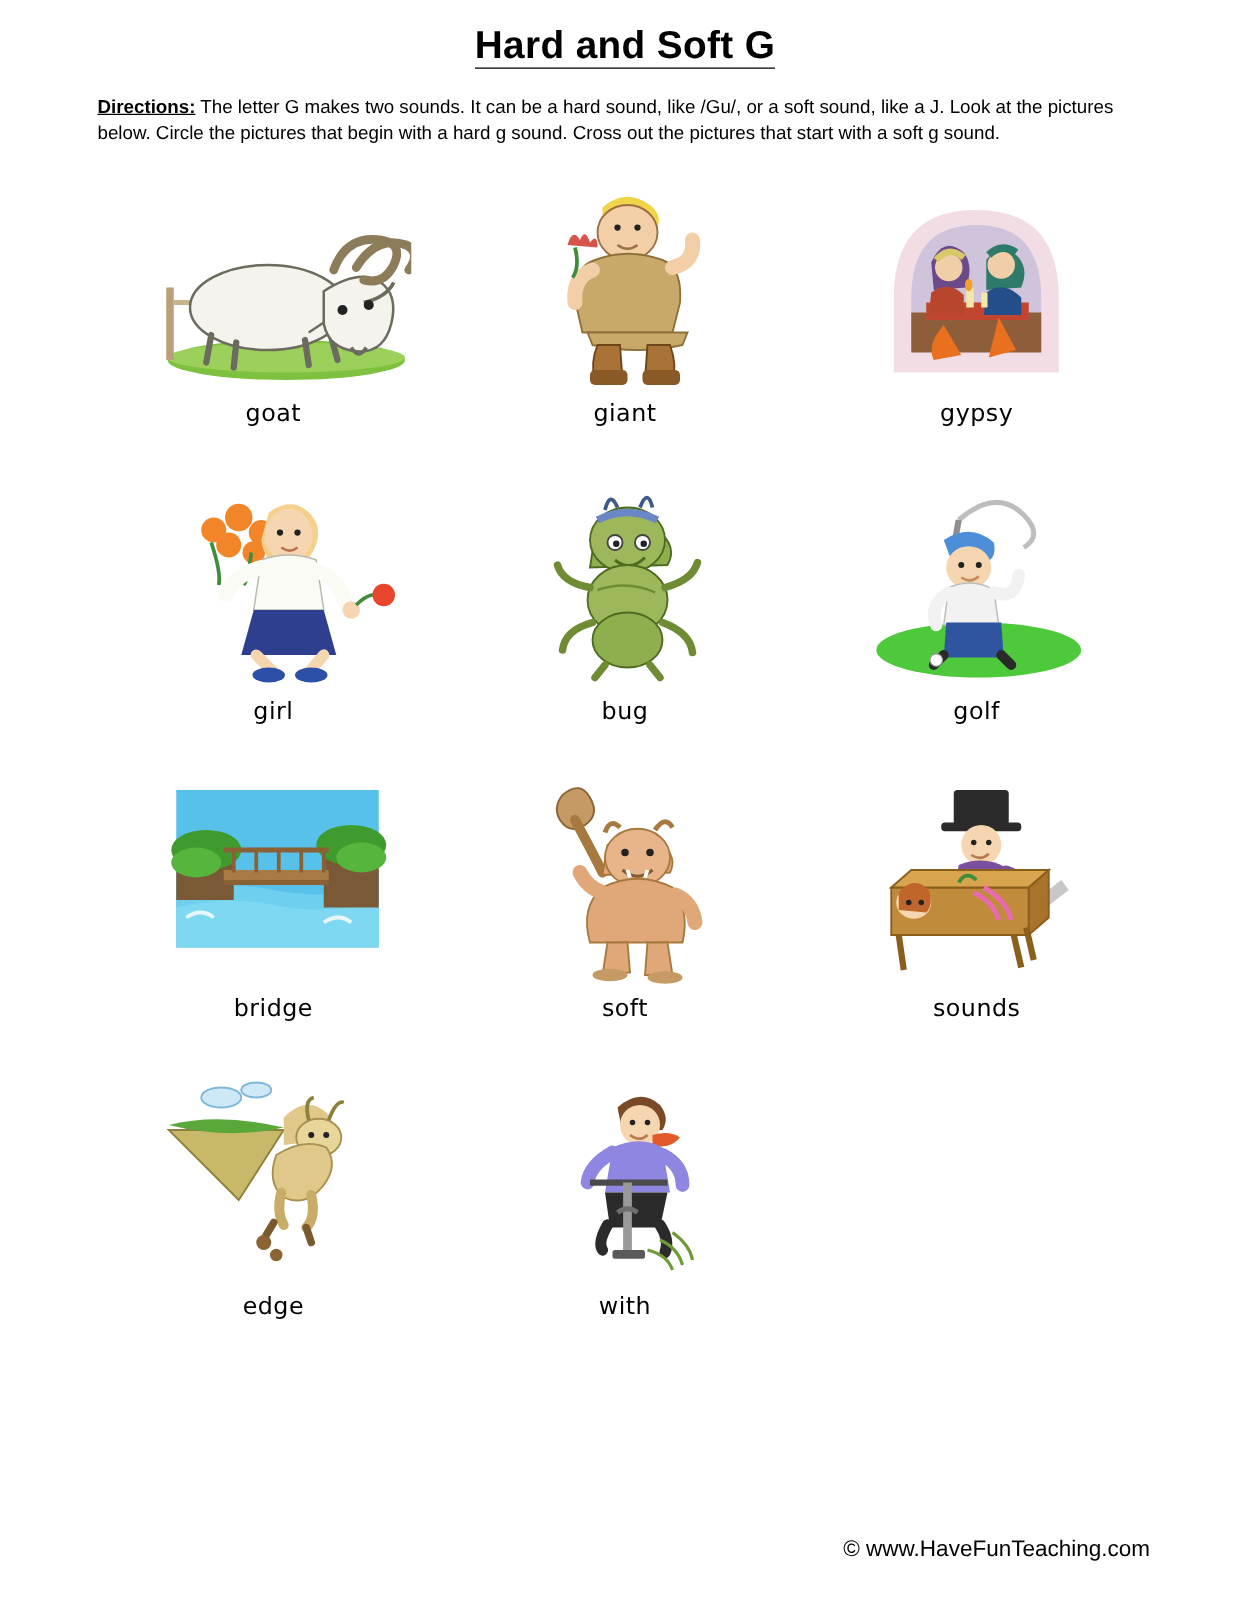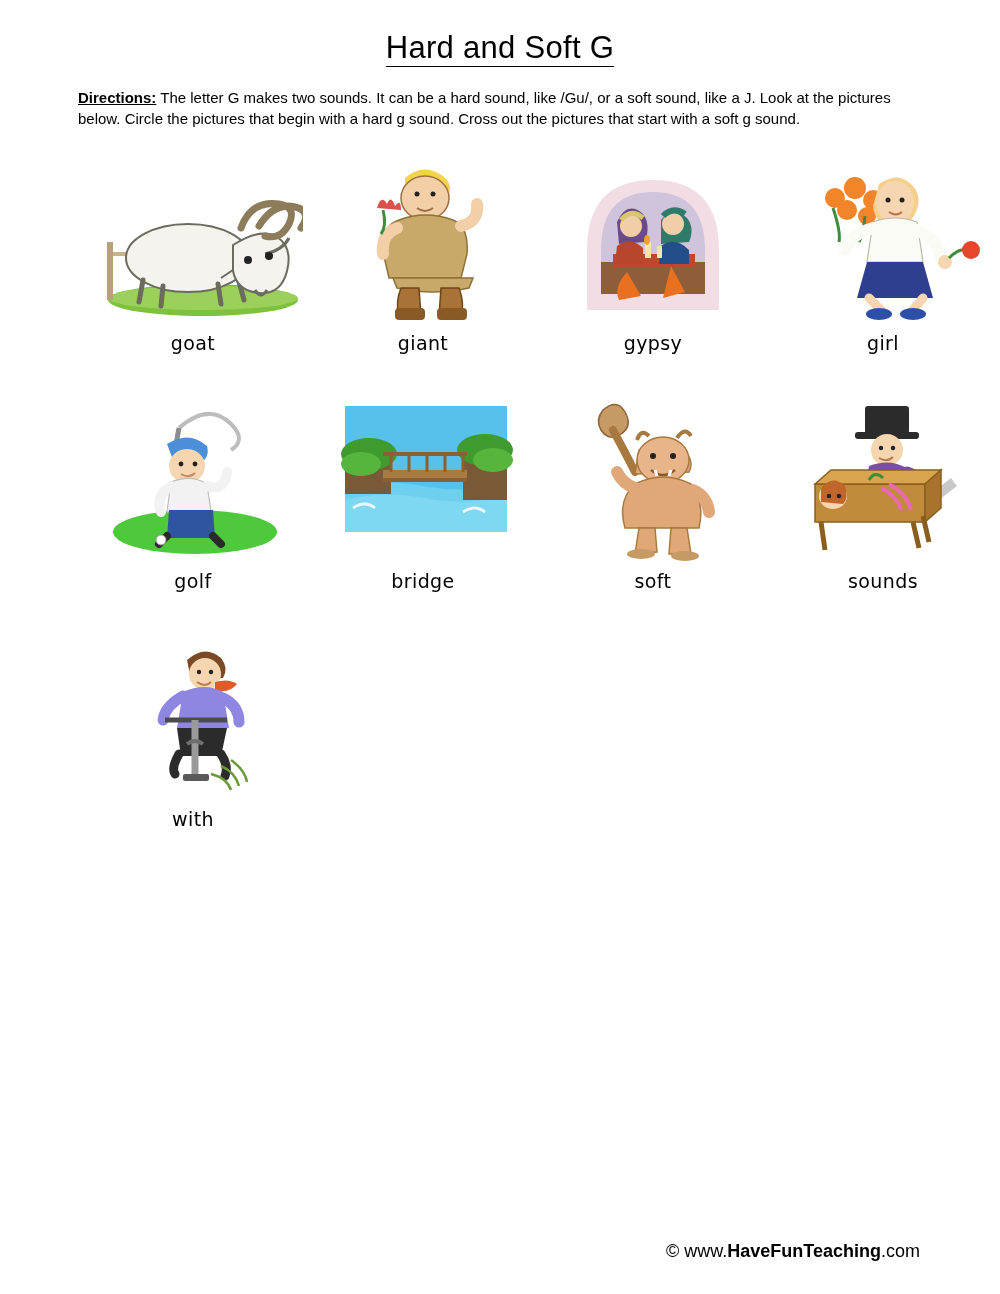--- a/index.html
+++ b/index.html
@@ -36,42 +36,42 @@
   .name-line {
     display: inline-block;
     width: 430px;
     border-bottom: 1.6px solid #000;
     margin-left: 8px;
     height: 14px;
   }
   .title {
     text-align: center;
     font-size: 31px;
-    margin-top: 30px;
-    font-weight: normal;
+    margin-top: 18px;
+    font-weight: bold;
     letter-spacing: .3px;
   }
   .title span {
     border-bottom: 1.8px solid #000;
     padding-bottom: 1px;
   }
   .directions {
     margin-top: 20px;
     font-size: 15px;
     line-height: 1.42;
     text-align: left;
   }
   .directions .lead {
     font-weight: bold;
     text-decoration: underline;
   }
   .grid {
     margin-top: 16px;
     display: grid;
-    grid-template-columns: repeat(5, 1fr);
+    grid-template-columns: repeat(3, 1fr);
     grid-template-rows: repeat(4, 238px);
     justify-items: center;
   }
   .cell {
     width: 100%;
     display: flex;
     flex-direction: column;
     align-items: center;
     justify-content: flex-start;
   }
@@ -88,21 +88,21 @@
     letter-spacing: .4px;
     margin-top: 2px;
   }
   .footer {
     position: absolute;
     right: 80px;
     bottom: 62px;
     font-size: 18px;
   }
   .footer .brand {
-    font-weight: bold;
+    font-weight: normal;
   }
   svg { display: block; }
 </style>
 </head>
 <body>
 
 <div class="sheet">
 
 
   <h1 class="title">

